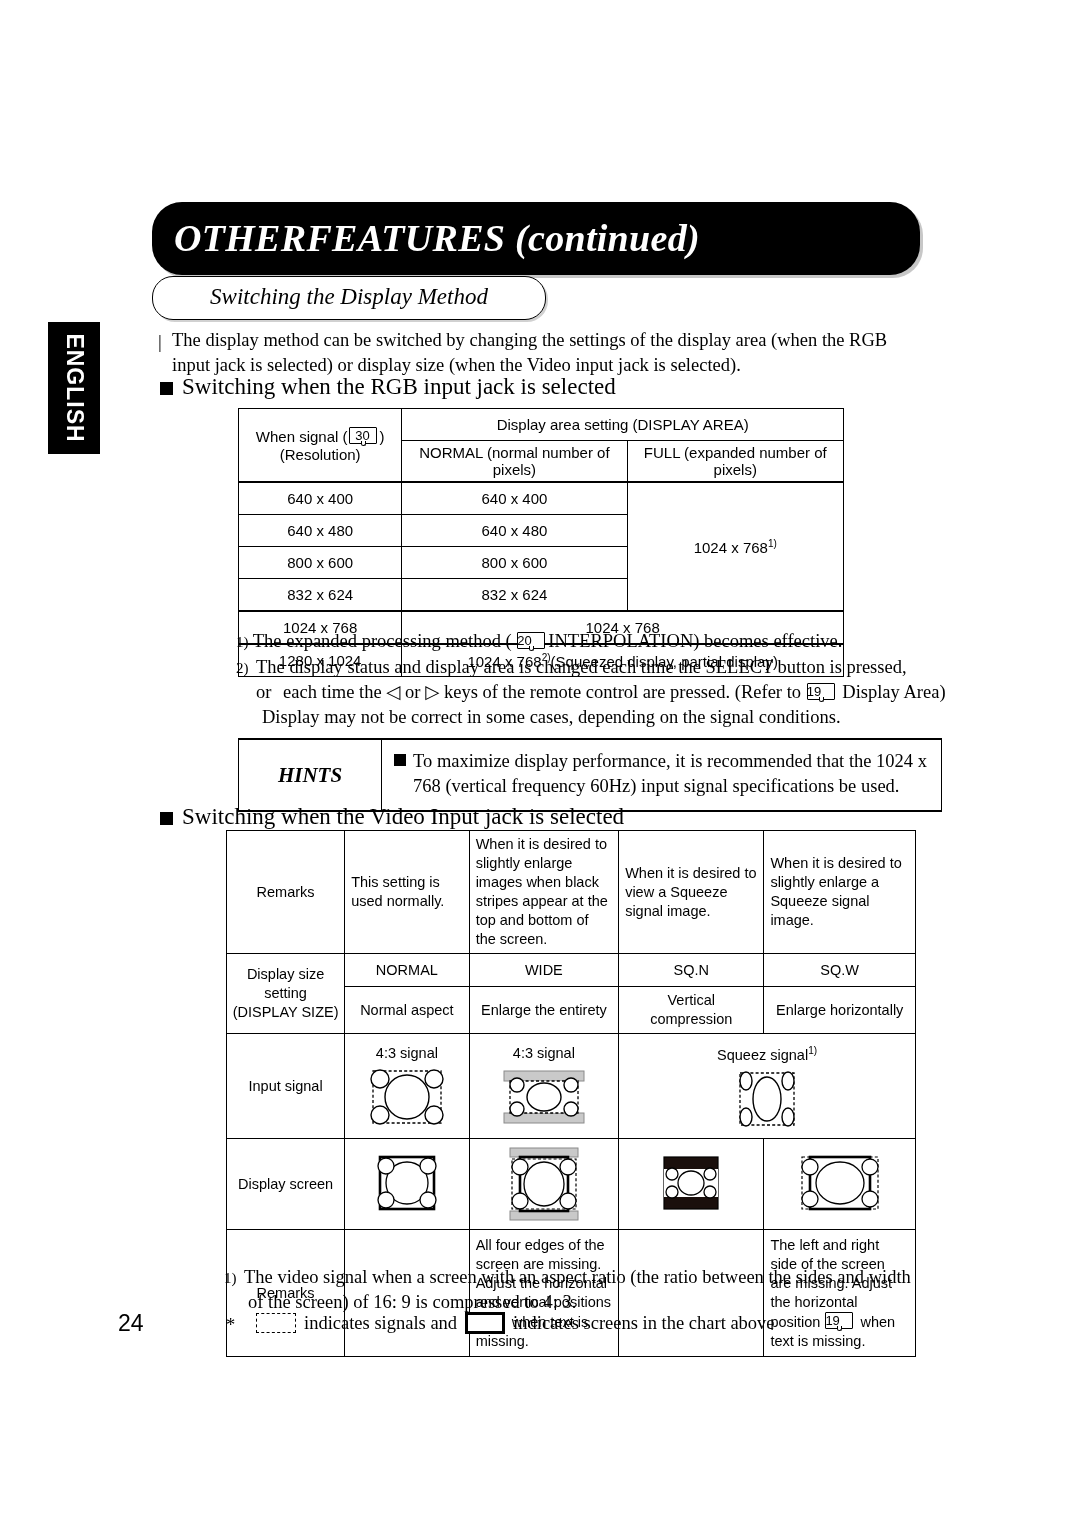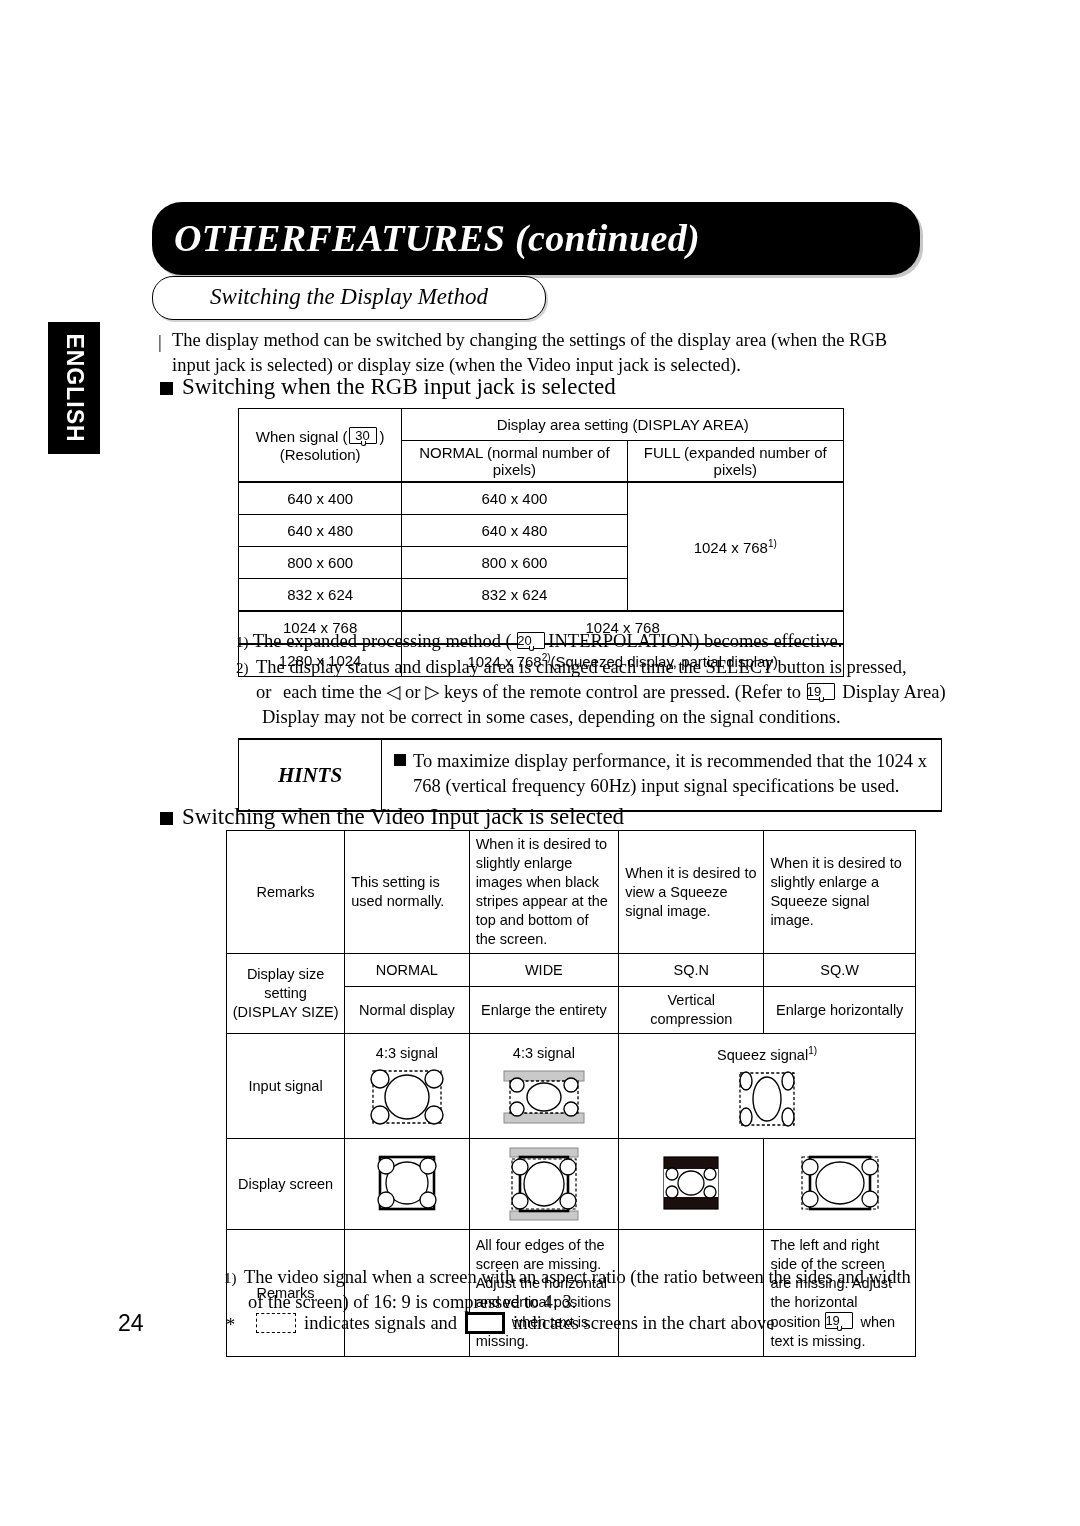--- a/index.html
+++ b/index.html
@@ -385,21 +385,21 @@
     <td class="ctr" rowspan="2" style="padding:0 2px;">
       <div>Display size setting</div>
       <div>(DISPLAY SIZE)</div>
     </td>
     <td class="ctr" style="height:24px;">NORMAL</td>
     <td class="ctr">WIDE</td>
     <td class="ctr">SQ.N</td>
     <td class="ctr">SQ.W</td>
   </tr>
   <tr>
-    <td class="ctr" style="height:24px;">Normal display</td>
+    <td class="ctr" style="height:24px;">Normal aspect</td>
     <td class="ctr">Enlarge the entirety</td>
     <td class="ctr">Vertical compression</td>
     <td class="ctr">Enlarge horizontally</td>
   </tr>
 
   <tr>
     <td class="ctr" style="height:96px;">Input signal</td>
     <td class="ctr" style="padding:2px;">
       <div style="margin-bottom:2px;">4:3 signal</div>
       <div class="diagram-wrap">

